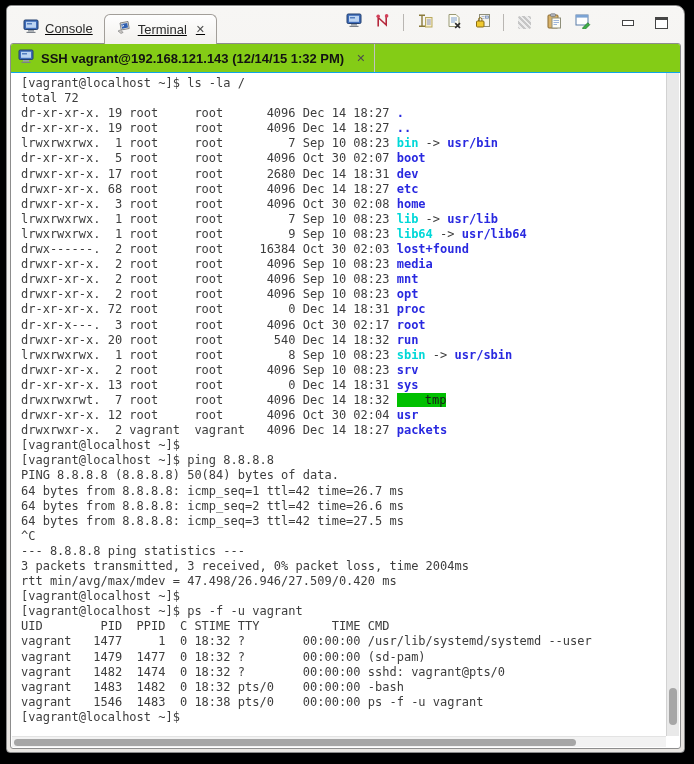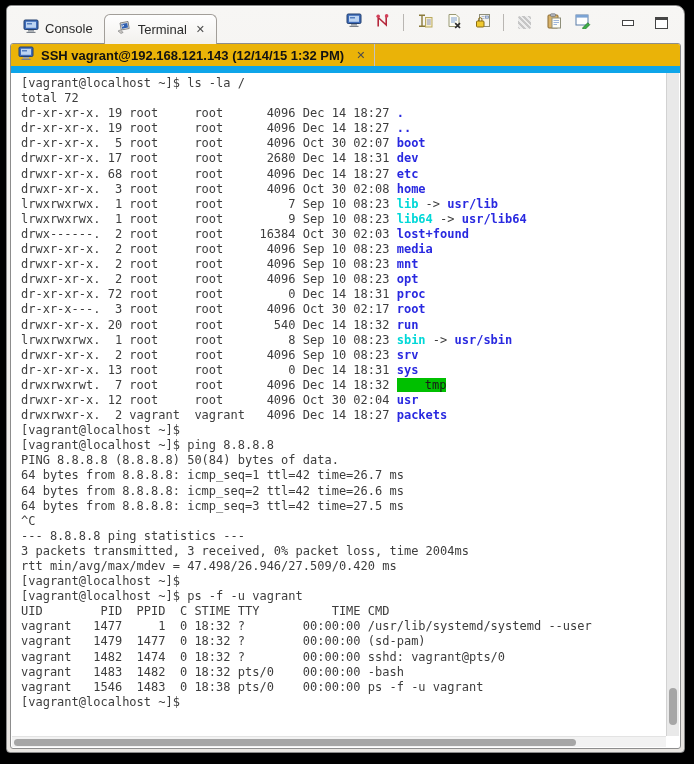--- a/index.html
+++ b/index.html
@@ -11,20 +11,21 @@
     font-family: "Liberation Sans", sans-serif;
   }
 
   
   .window {
     position: absolute; left: 6px; top: 5px; width: 679px; height: 748px;
     background: linear-gradient(#f7f6f4, #e9e6e2);
     border: 1px solid #8a8a8a;
     border-radius: 5px 9px 4px 4px;
     box-shadow: inset 0 1px 0 rgba(255,255,255,.85);
+    text-decoration: underline;
   }
 
   
   .tabbar {
     position: relative; height: 37px;
     display: flex; align-items: flex-end; padding-left: 5px;
   }
   .tab {
     height: 30px; display: flex; align-items: center; gap: 6px;
     padding: 0 11px; font-size: 13px; color: #2b2b2b; cursor: default;
@@ -55,22 +56,22 @@
     background: repeating-linear-gradient(45deg, #c6c6c6 0 2px, #ededed 2px 4px);
   }
 
   
   .panel {
     position: absolute; left: 3px; right: 3px; top: 37px; bottom: 3px;
     background: #fff; border: 1px solid #8d8d8d; border-radius: 3px;
     overflow: hidden;
   }
   .subtabbar {
-    height: 29px; display: flex; background: #eab308;
-    border-bottom: 7px solid #0ea5e9;
+    height: 29px; display: flex; background: #84cc16;
+    border-bottom: 1px solid #0ea5e9;
   }
   .subtab {
     display: flex; align-items: center; gap: 7px;
     padding: 0 9px 0 7px; border-right: 1px solid #c2c2c2;
     font-size: 13px; font-weight: 700; color: #121212;
   }
   .subtab .closex { font-weight: 400; font-size: 11px; margin-left: 5px; }
 
   
   .term {
@@ -237,20 +238,21 @@
         <span>SSH vagrant@192.168.121.143 (12/14/15 1:32 PM)</span>
         <span class="closex">✕</span>
       </div>
     </div>
 
     <div class="term">
         <div class="tline"><span>[vagrant@localhost ~]$ ls -la /</span></div>
         <div class="tline"><span>total 72</span></div>
         <div class="tline"><span>dr-xr-xr-x. 19 root     root      4096 Dec 14 18:27 </span><span class="seg-dir">.</span></div>
         <div class="tline"><span>dr-xr-xr-x. 19 root     root      4096 Dec 14 18:27 </span><span class="seg-dir">..</span></div>
+        <div class="tline"><span>lrwxrwxrwx.  1 root     root         7 Sep 10 08:23 </span><span class="seg-ln">bin</span><span> -&gt; </span><span class="seg-dir">usr/bin</span></div>
         <div class="tline"><span>dr-xr-xr-x.  5 root     root      4096 Oct 30 02:07 </span><span class="seg-dir">boot</span></div>
         <div class="tline"><span>drwxr-xr-x. 17 root     root      2680 Dec 14 18:31 </span><span class="seg-dir">dev</span></div>
         <div class="tline"><span>drwxr-xr-x. 68 root     root      4096 Dec 14 18:27 </span><span class="seg-dir">etc</span></div>
         <div class="tline"><span>drwxr-xr-x.  3 root     root      4096 Oct 30 02:08 </span><span class="seg-dir">home</span></div>
         <div class="tline"><span>lrwxrwxrwx.  1 root     root         7 Sep 10 08:23 </span><span class="seg-ln">lib</span><span> -&gt; </span><span class="seg-dir">usr/lib</span></div>
         <div class="tline"><span>lrwxrwxrwx.  1 root     root         9 Sep 10 08:23 </span><span class="seg-ln">lib64</span><span> -&gt; </span><span class="seg-dir">usr/lib64</span></div>
         <div class="tline"><span>drwx------.  2 root     root     16384 Oct 30 02:03 </span><span class="seg-dir">lost+found</span></div>
         <div class="tline"><span>drwxr-xr-x.  2 root     root      4096 Sep 10 08:23 </span><span class="seg-dir">media</span></div>
         <div class="tline"><span>drwxr-xr-x.  2 root     root      4096 Sep 10 08:23 </span><span class="seg-dir">mnt</span></div>
         <div class="tline"><span>drwxr-xr-x.  2 root     root      4096 Sep 10 08:23 </span><span class="seg-dir">opt</span></div>

